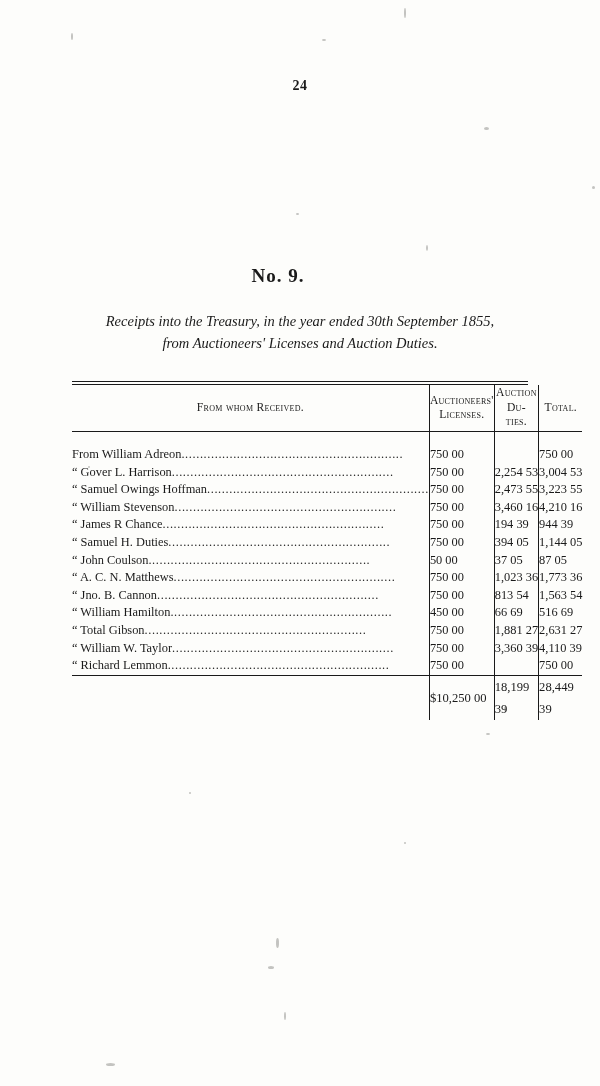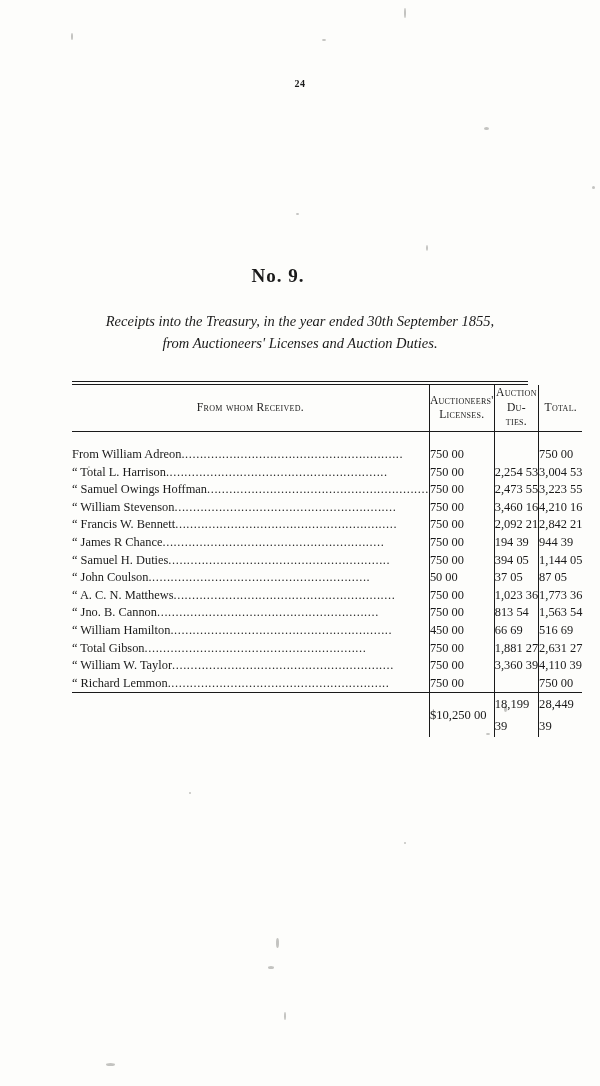--- a/index.html
+++ b/index.html
@@ -26,21 +26,21 @@
     background: #8a8a86;
     border-radius: 50%;
     opacity: .5;
   }
   .page-number {
     position: absolute;
     top: 78px;
     left: 0;
     width: 600px;
     text-align: center;
-    font-size: 10px;
+    font-size: 14px;
     font-weight: bold;
     letter-spacing: .5px;
   }
   .doc-number {
     position: absolute;
     top: 265px;
     left: 0;
     width: 556px;
     text-align: center;
     font-size: 19px;
@@ -183,42 +183,36 @@
         </tr>
       </thead>
       <tbody id="rows-body">
           <tr class="data">
             <td class="name"><span>From William Adreon</span><span class="lead">............................................................</span></td>
             <td class="num"><span>750 00</span></td>
             <td class="num"><span></span></td>
             <td class="num"><span>750 00</span></td>
           </tr>
           <tr class="data">
-            <td class="name"><span>“     Total L. Harrison</span><span class="lead">............................................................</span></td>
+            <td class="name"><span>“     Gover L. Harrison</span><span class="lead">............................................................</span></td>
             <td class="num"><span>750 00</span></td>
             <td class="num"><span>2,254 53</span></td>
             <td class="num"><span>3,004 53</span></td>
           </tr>
           <tr class="data">
             <td class="name"><span>“     Samuel Owings Hoffman</span><span class="lead">............................................................</span></td>
             <td class="num"><span>750 00</span></td>
             <td class="num"><span>2,473 55</span></td>
             <td class="num"><span>3,223 55</span></td>
           </tr>
           <tr class="data">
             <td class="name"><span>“     William Stevenson</span><span class="lead">............................................................</span></td>
             <td class="num"><span>750 00</span></td>
             <td class="num"><span>3,460 16</span></td>
             <td class="num"><span>4,210 16</span></td>
-          </tr>
-          <tr class="data">
-            <td class="name"><span>“     Francis W. Bennett</span><span class="lead">............................................................</span></td>
-            <td class="num"><span>750 00</span></td>
-            <td class="num"><span>2,092 21</span></td>
-            <td class="num"><span>2,842 21</span></td>
           </tr>
           <tr class="data">
             <td class="name"><span>“     James R Chance</span><span class="lead">............................................................</span></td>
             <td class="num"><span>750 00</span></td>
             <td class="num"><span>194 39</span></td>
             <td class="num"><span>944 39</span></td>
           </tr>
           <tr class="data">
             <td class="name"><span>“     Samuel H. Duties</span><span class="lead">............................................................</span></td>
             <td class="num"><span>750 00</span></td>

